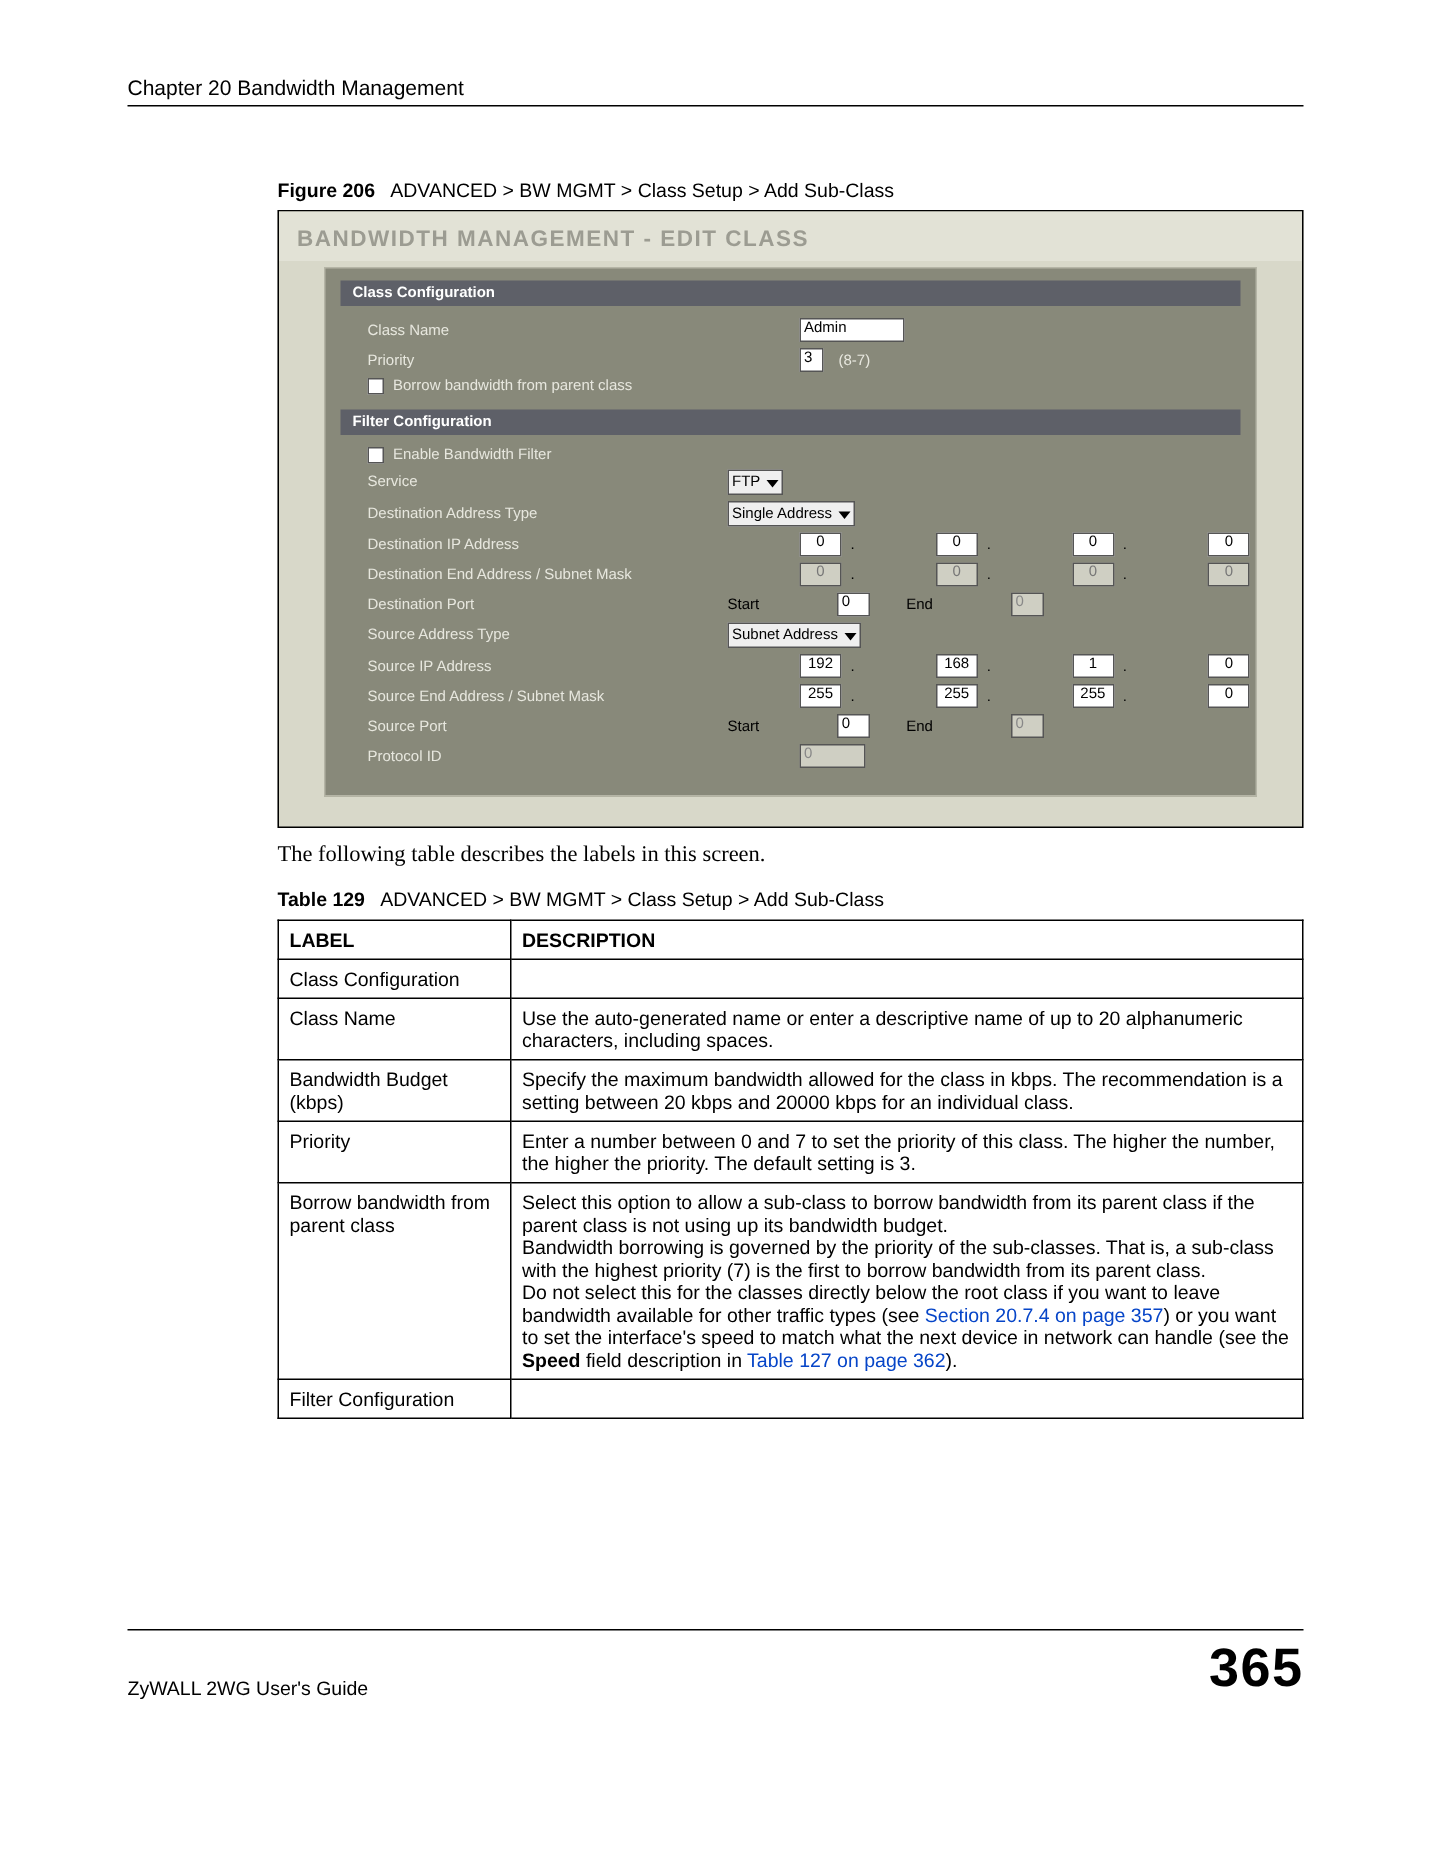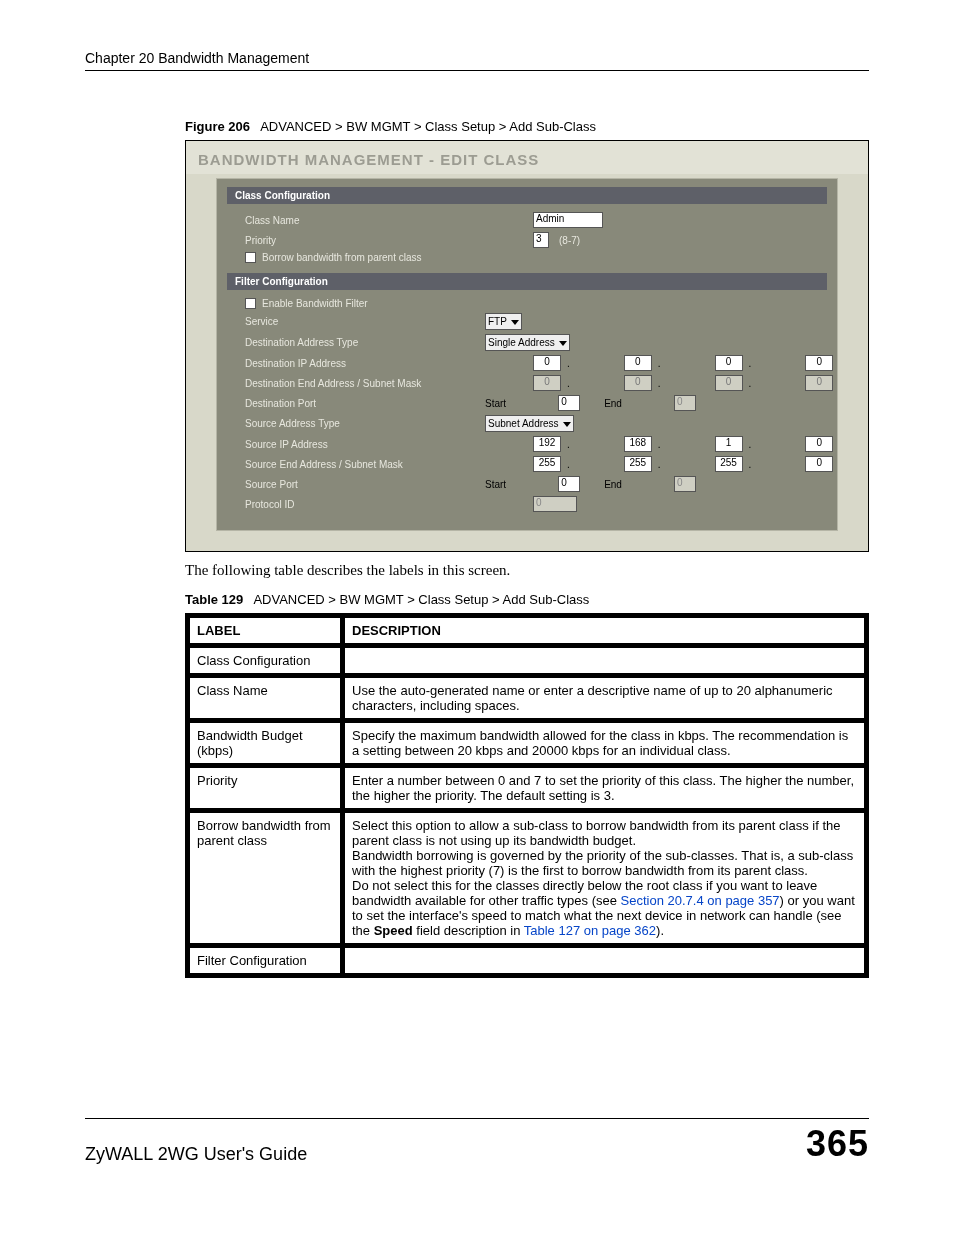--- a/index.html
+++ b/index.html
@@ -130,40 +130,40 @@
     margin: 10px 0 4px 0;
   }
   
   table.desc {
     border-collapse: collapse;
     width: 100%;
     font-size: 13px;
     font-family: Arial, Helvetica, sans-serif;
   }
   table.desc th, table.desc td {
-    border: 5px solid #000000;
+    border: 1px solid #000000;
     padding: 5px 7px;
     vertical-align: top;
     text-align: left;
   }
   table.desc th {
     font-weight: bold;
     background: #fff;
   }
   .link { color: #0645c8; }
   
   .footer {
     display: flex;
     justify-content: space-between;
     align-items: flex-end;
     border-top: 1.5px solid #000;
     margin-top: 140px;
     padding-top: 4px;
   }
-  .footer-left { font-size: 18px; }
+  .footer-left { font-size: 13px; }
   .footer-right { font-family: Arial; font-size: 36px; font-weight: bold; letter-spacing: 1px;}
 </style>
 </head>
 <body>
 
 <div class="page">
   <div class="header-line">Chapter 20 Bandwidth Management</div>
 
   <div class="content">
     <p class="caption">

